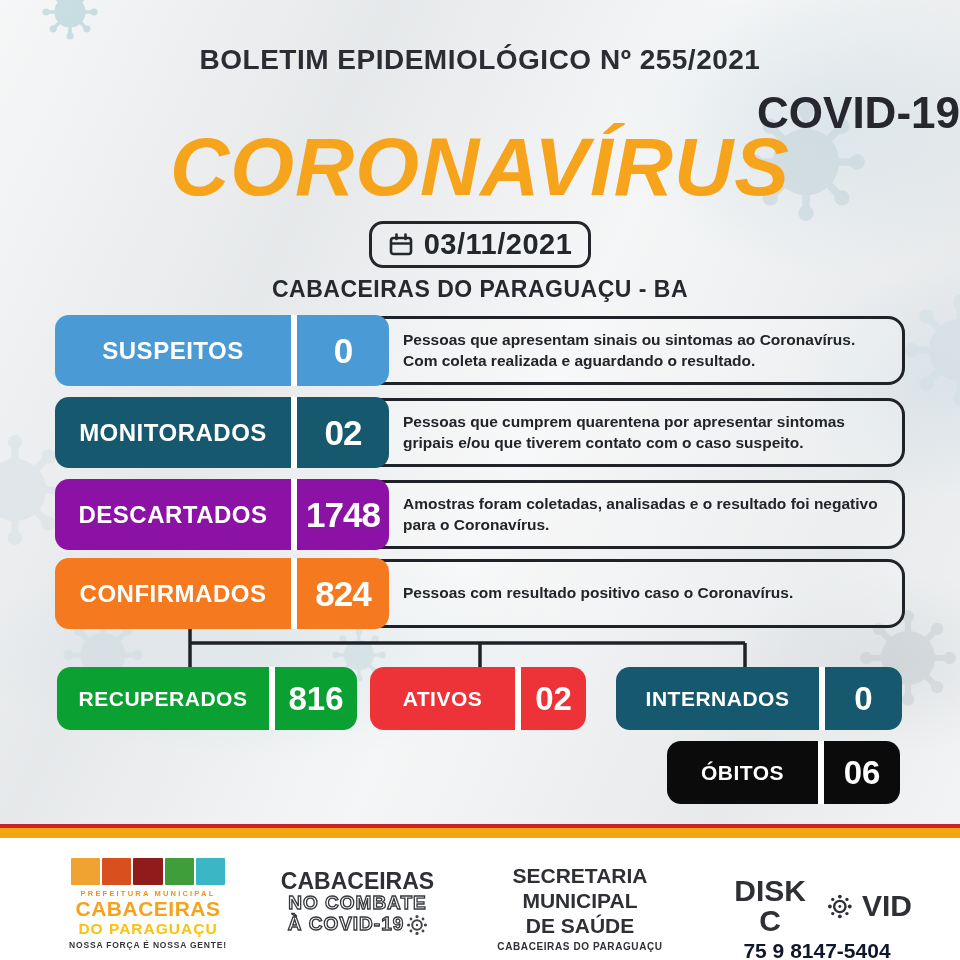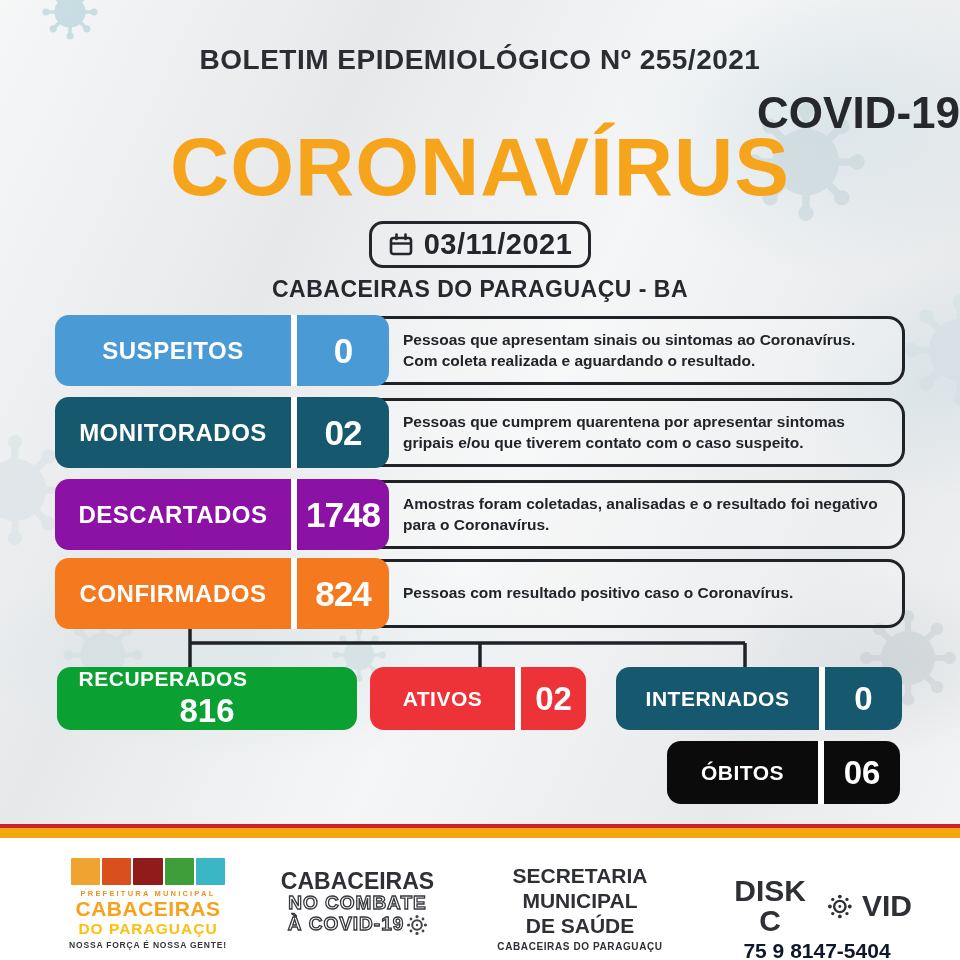--- a/index.html
+++ b/index.html
@@ -19,21 +19,21 @@
   }
 
   svg.decor { position:absolute; pointer-events:none; }
 
   
   .bulletin { position:absolute; top:44px; left:0; width:100%; text-align:center;
               font-size:28px; font-weight:800; letter-spacing:.5px; color:#2b2d33; }
   .covid    { position:absolute; top:88px; left:0; width:100%; text-align:right;
               font-size:44px; font-weight:900; color:#26282e; }
   .corona   { position:absolute; top:126px; left:0; width:100%; text-align:center;
-              font-size:82px; font-weight:900; line-height:1; letter-spacing:1px; }
+              font-size:82px; font-weight:900; line-height:1; letter-spacing:1px;font-style:italic; }
   .badge-wrap { position:absolute; top:221px; left:0; width:100%; display:flex; justify-content:center; }
   .date-badge { display:inline-flex; align-items:center; gap:10px;
                 border:3.5px solid #23262b; border-radius:14px; padding:4px 16px; }
   .date-badge .date-text { font-size:29px; font-weight:800; color:#23262b; letter-spacing:.5px; }
   .city { position:absolute; top:276px; left:0; width:100%; text-align:center;
           font-size:23px; font-weight:800; letter-spacing:.5px; color:#26282e; }
 
   
   .row { position:absolute; left:55px; width:850px; height:71px; }
   .row1 { top:315px; } .row2 { top:397px; } .row3 { top:479px; } .row4 { top:558px; }
@@ -218,21 +218,21 @@
       <div class="pill-gap"></div>
       <div class="pill-num">824</div>
     </div>
     <div class="desc-text">Pessoas com resultado positivo caso o Coronavírus.</div>
   </div>
 
   <svg class="connector" viewBox="0 0 960 960">
     <path d="M190 629 V667 M190 643 H745 M480 643 V667 M745 643 V667" fill="none" stroke="#1f2227" stroke-width="3.5"></path>
   </svg>
 
-  <div class="obox obox-recuperados" style="background: rgb(10, 160, 50); flex-direction: column;">
+  <div class="obox obox-recuperados" style="background: rgb(10, 160, 50);">
     <div class="obox-label">RECUPERADOS</div>
     <div class="obox-gap"></div>
     <div class="obox-num">816</div>
   </div>
   <div class="obox obox-ativos" style="background: rgb(238, 51, 56);">
     <div class="obox-label">ATIVOS</div>
     <div class="obox-gap"></div>
     <div class="obox-num">02</div>
   </div>
   <div class="obox obox-internados" style="background: rgb(22, 88, 109);">

